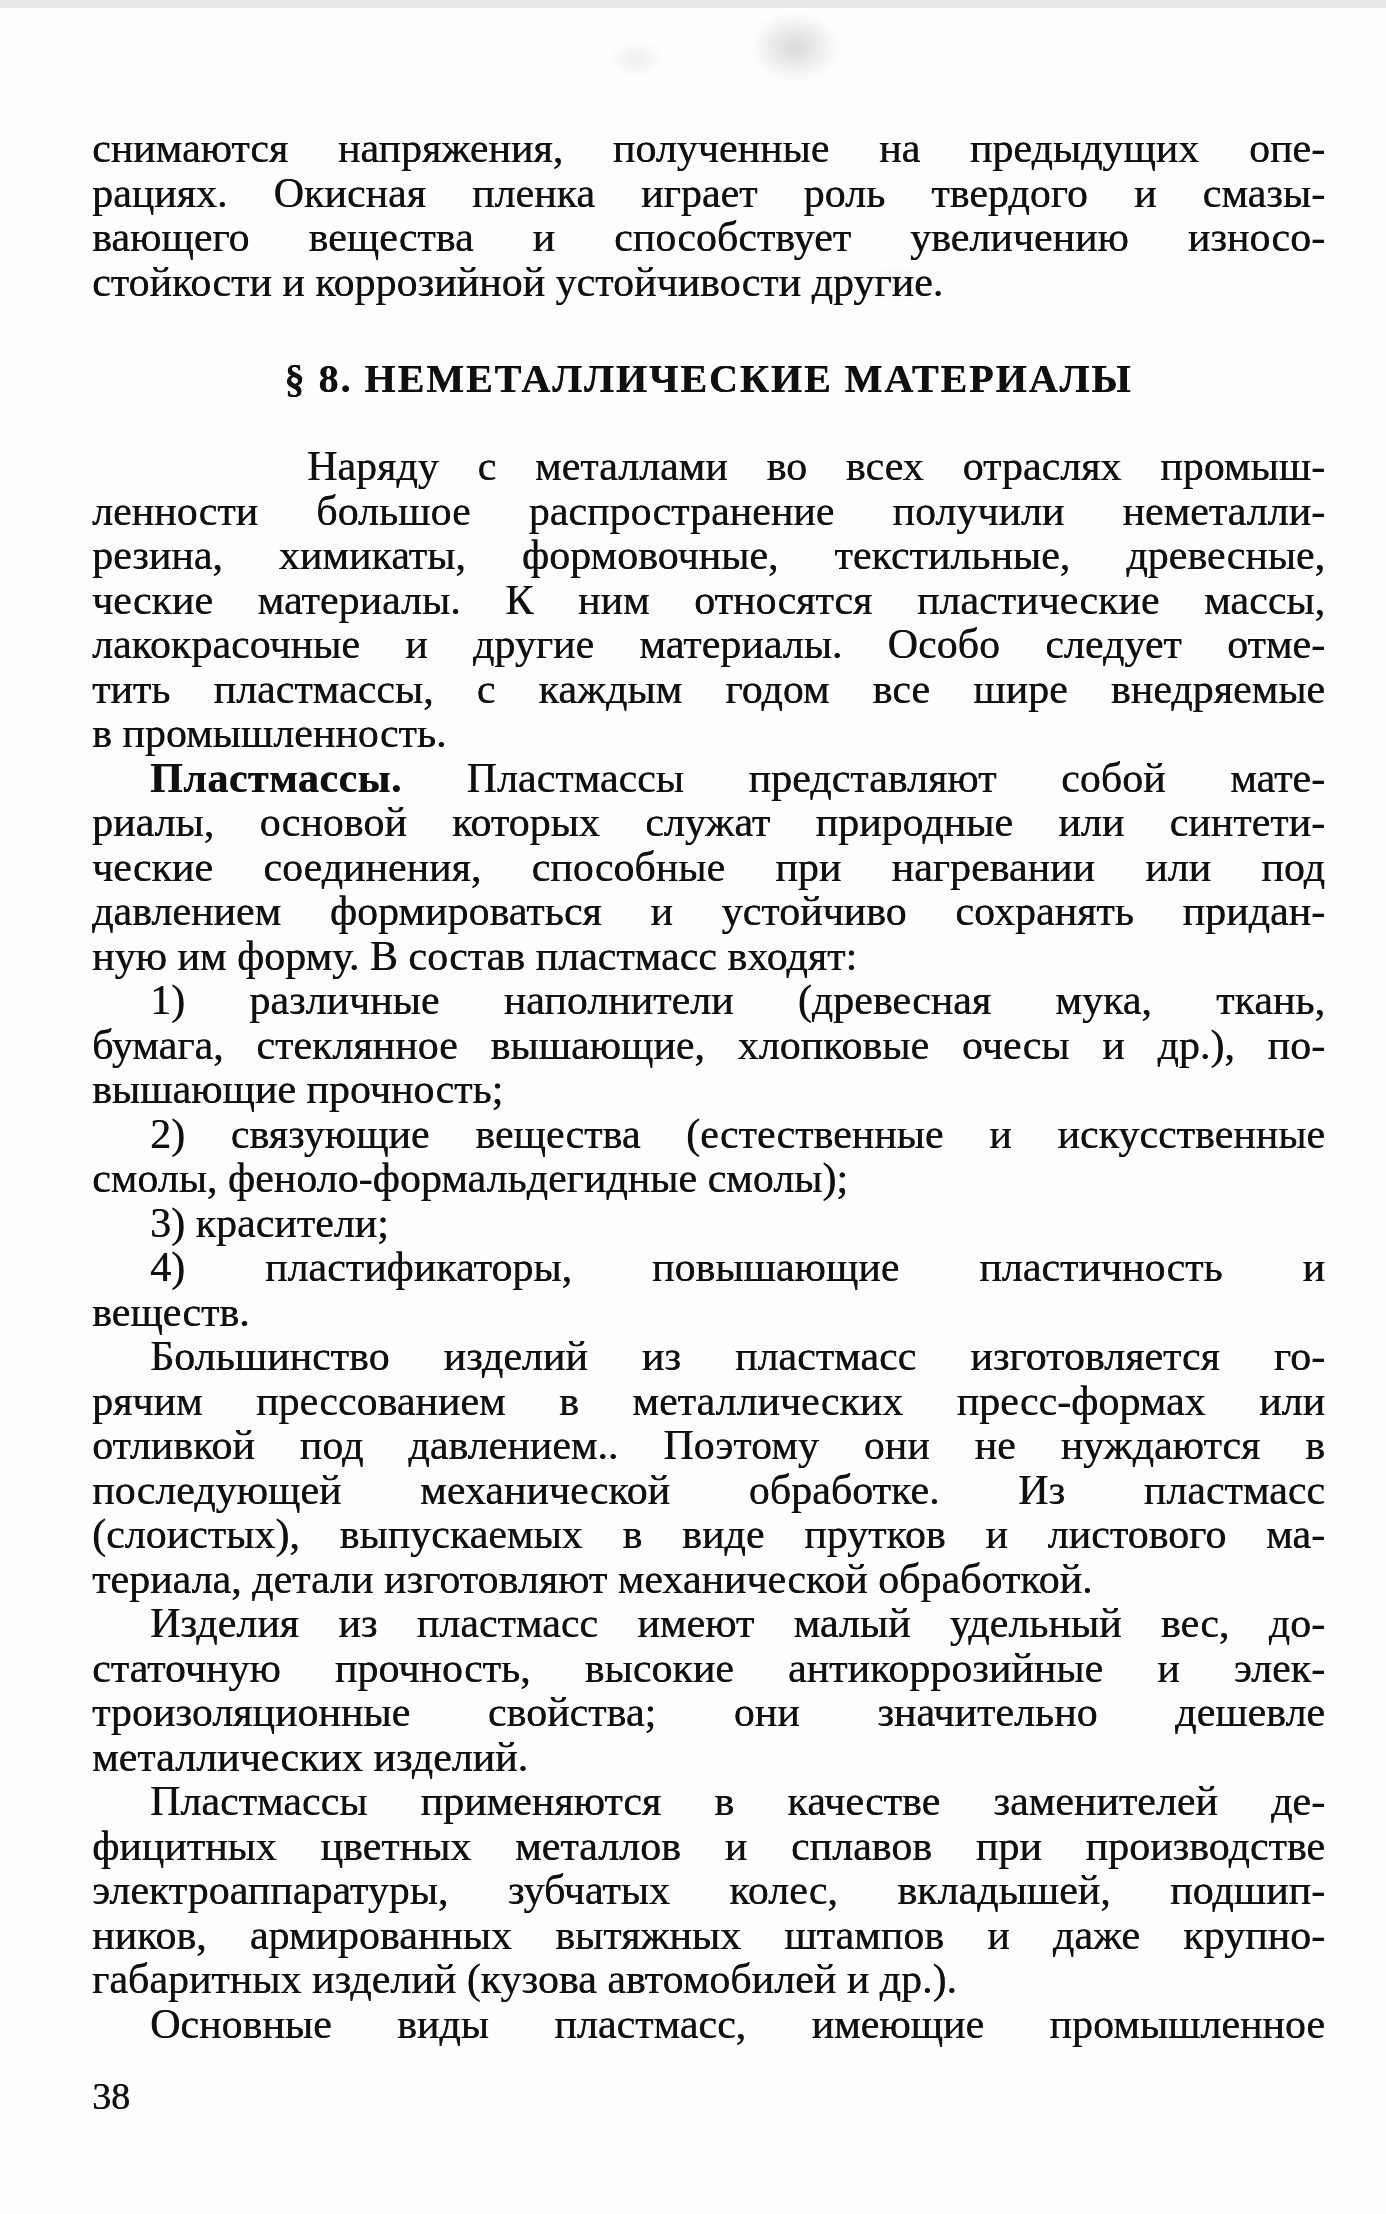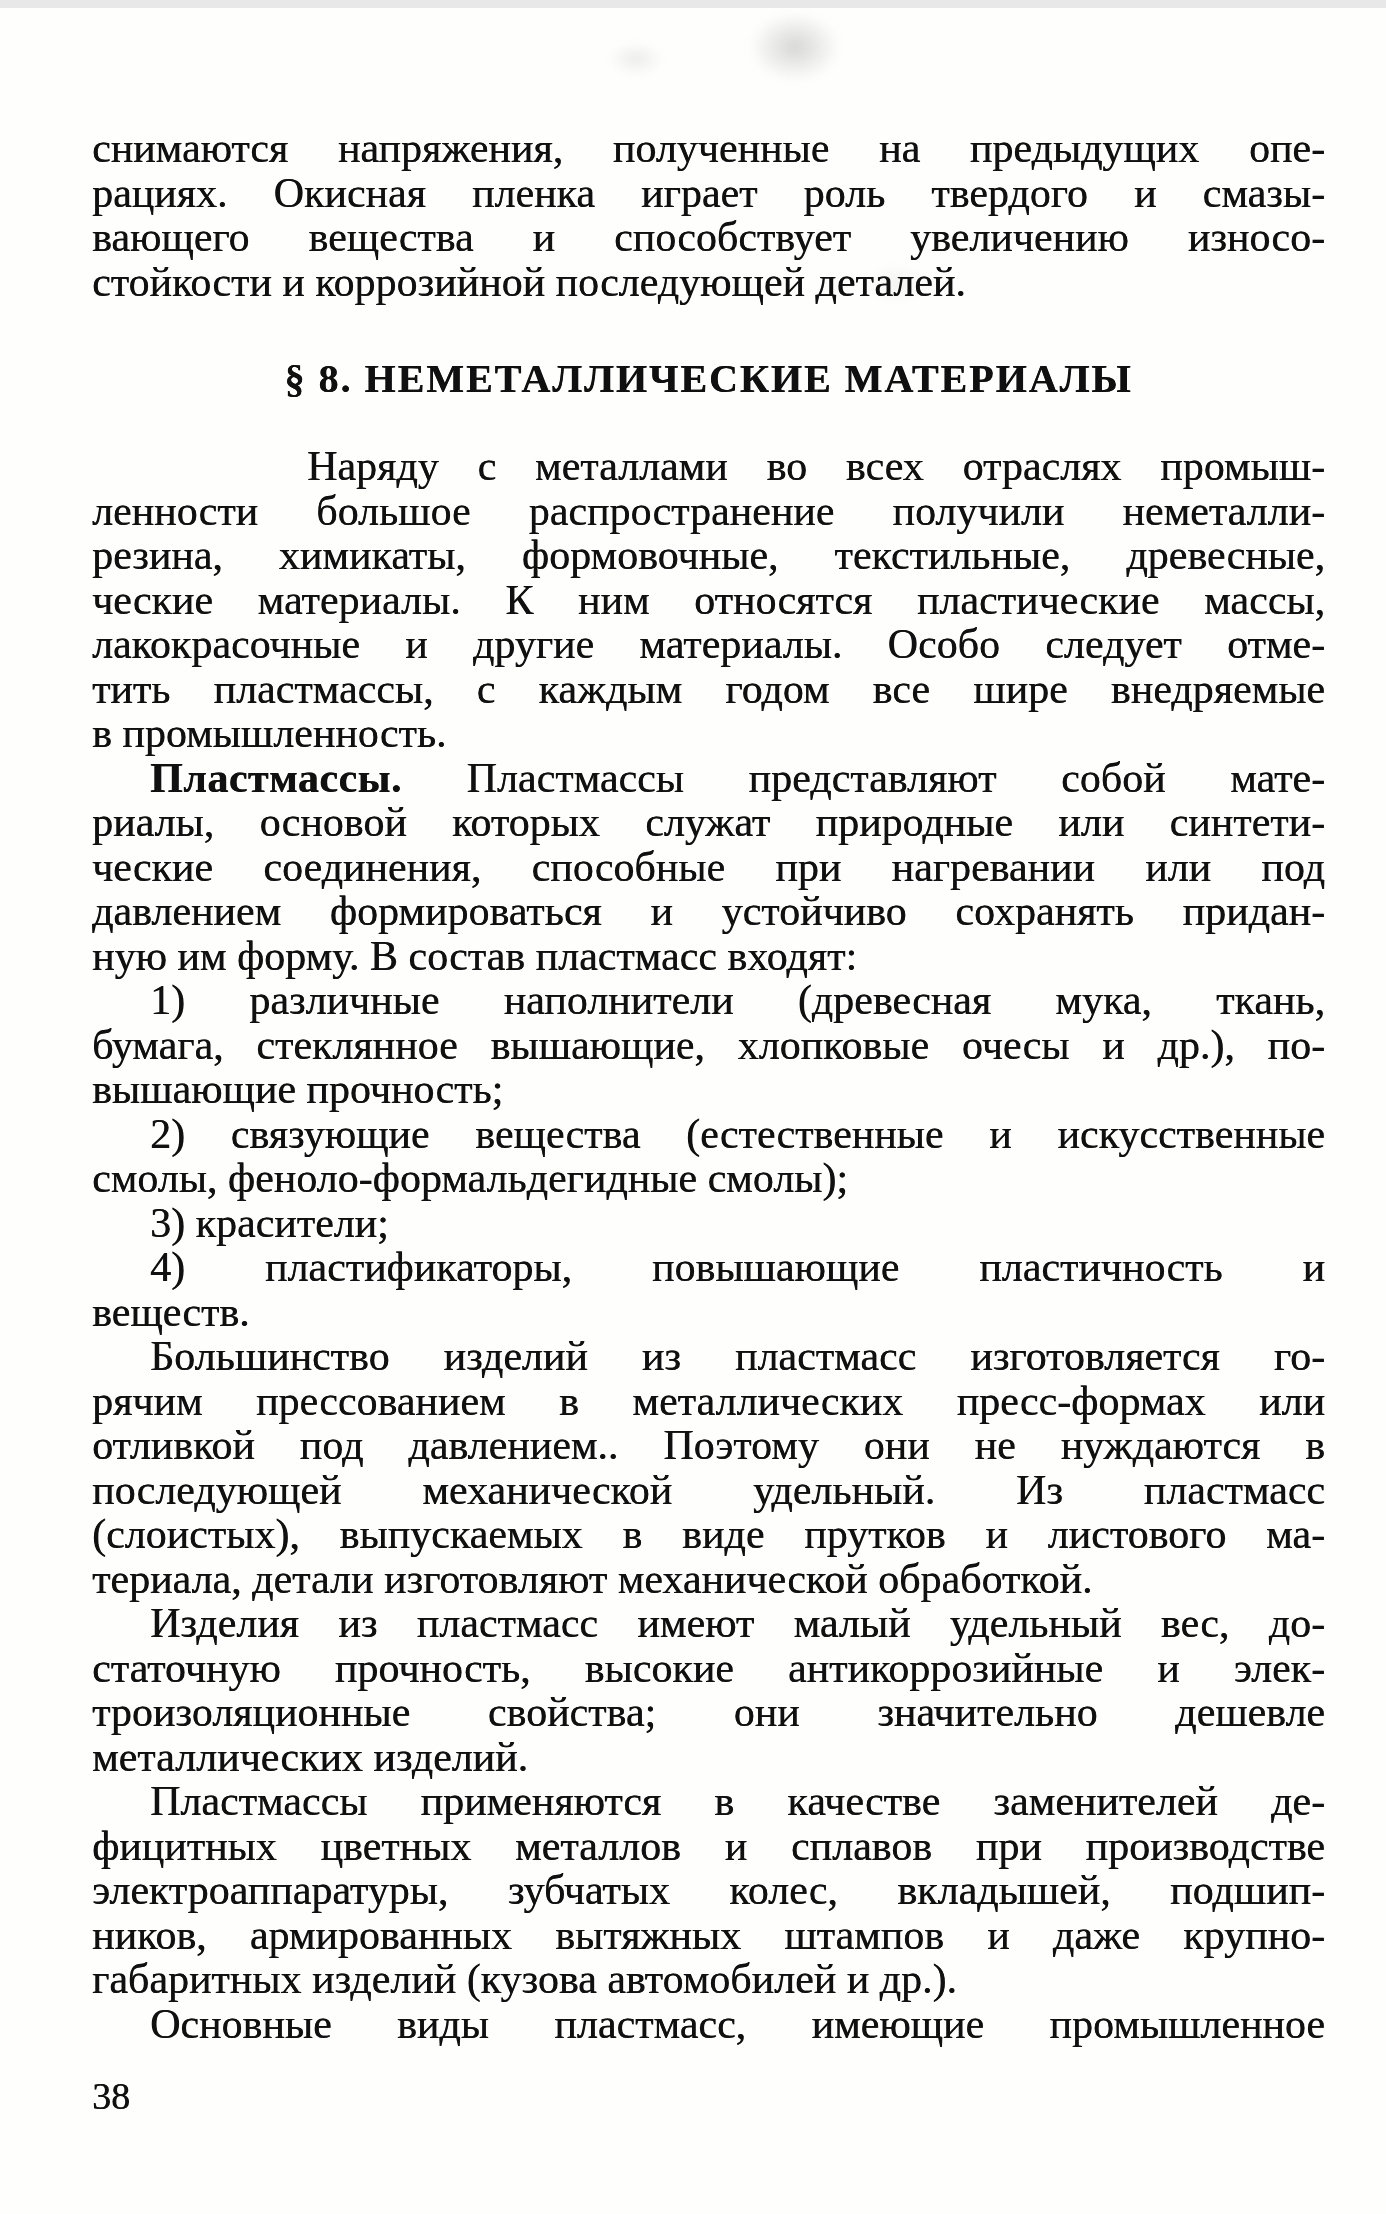--- a/index.html
+++ b/index.html
@@ -81,21 +81,21 @@
   <div class="smudge smudge-1"></div>
   <div class="smudge smudge-2"></div>
   <div class="smudge smudge-3"></div>
 
   <div class="text-col">
     <div id="intro-para">
         <div>
           <div class="ln">снимаются напряжения, полученные на предыдущих опе-</div>
           <div class="ln">рациях. Окисная пленка играет роль твердого и смазы-</div>
           <div class="ln">вающего вещества и способствует увеличению износо-</div>
-          <div class="ln ln-left">стойкости и коррозийной последующей деталей.</div>
+          <div class="ln ln-left">стойкости и коррозийной устойчивости другие.</div>
         </div>
       </div>
 
     <div class="heading">§ 8. НЕМЕТАЛЛИЧЕСКИЕ МАТЕРИАЛЫ</div>
 
     <div id="body-paras">
         <div>
           <div class="ln ind-d">Наряду с металлами во всех отраслях промыш-</div>
           <div class="ln">ленности большое распространение получили неметалли-</div>
           <div class="ln">резина, химикаты, формовочные, текстильные, древесные,</div>
@@ -124,21 +124,21 @@
           <div class="ln ind-n ln-left">3) красители;</div>
         </div>
         <div>
           <div class="ln ind-n">4) пластификаторы, повышающие пластичность и</div>
           <div class="ln ln-left">веществ.</div>
         </div>
         <div>
           <div class="ln ind-n">Большинство изделий из пластмасс изготовляется го-</div>
           <div class="ln">рячим прессованием в металлических пресс-формах или</div>
           <div class="ln">отливкой под давлением.. Поэтому они не нуждаются в</div>
-          <div class="ln">последующей механической удельный. Из пластмасс</div>
+          <div class="ln">последующей механической обработке. Из пластмасс</div>
           <div class="ln">(слоистых), выпускаемых в виде прутков и листового ма-</div>
           <div class="ln ln-left">териала, детали изготовляют механической обработкой.</div>
         </div>
         <div>
           <div class="ln ind-n">Изделия из пластмасс имеют малый удельный вес, до-</div>
           <div class="ln">статочную прочность, высокие антикоррозийные и элек-</div>
           <div class="ln">троизоляционные свойства; они значительно дешевле</div>
           <div class="ln ln-left">металлических изделий.</div>
         </div>
         <div>

